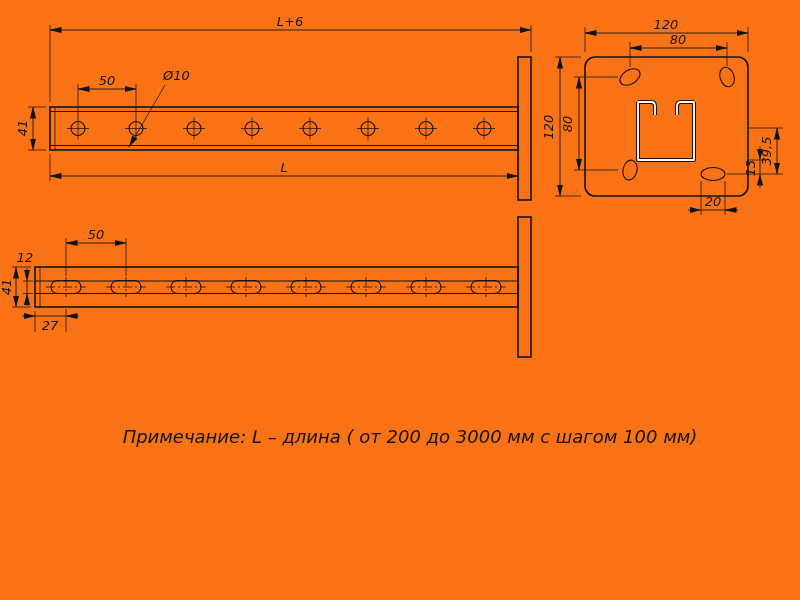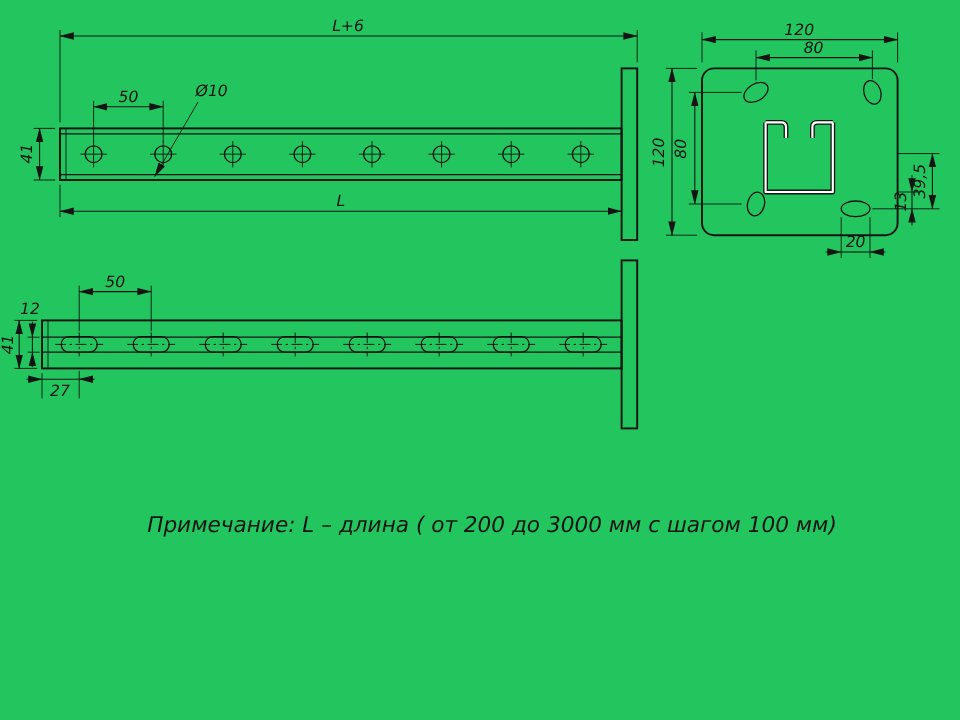--- a/index.html
+++ b/index.html
@@ -1,16 +1,16 @@
 <!DOCTYPE html>
 <html><head>
 <meta charset="utf-8">
 <style>
   html,body{margin:0;padding:0;background:#fff;}
-  .page{position:relative;width:800px;height:600px;background:#22c55e;font-family:"DejaVu Sans",sans-serif;overflow:hidden;}
+  .page{position:relative;width:800px;height:600px;background:#f97316;font-family:"DejaVu Sans",sans-serif;overflow:hidden;}
   svg{display:block}
   .obj{stroke:#141414;stroke-width:1.6;fill:none;stroke-linejoin:miter}
   .med{stroke:#141414;stroke-width:1.1;fill:none}
   .thin{stroke:#141414;stroke-width:.75;fill:none}
   .dim{stroke:#141414;stroke-width:.9;fill:none}
   .dimnoarr{stroke:#141414;stroke-width:.9;fill:none}
   .cl{stroke:#141414;stroke-width:.8;fill:none;stroke-dasharray:9 3 2 3}
   .chanA{stroke:#141414;stroke-width:4;fill:none;stroke-linejoin:round}
   .chanB{stroke:#ffffff;stroke-width:1.8;fill:none;stroke-linejoin:round}
   .dimtext{font:italic 13px "DejaVu Sans",sans-serif;fill:#141414}

